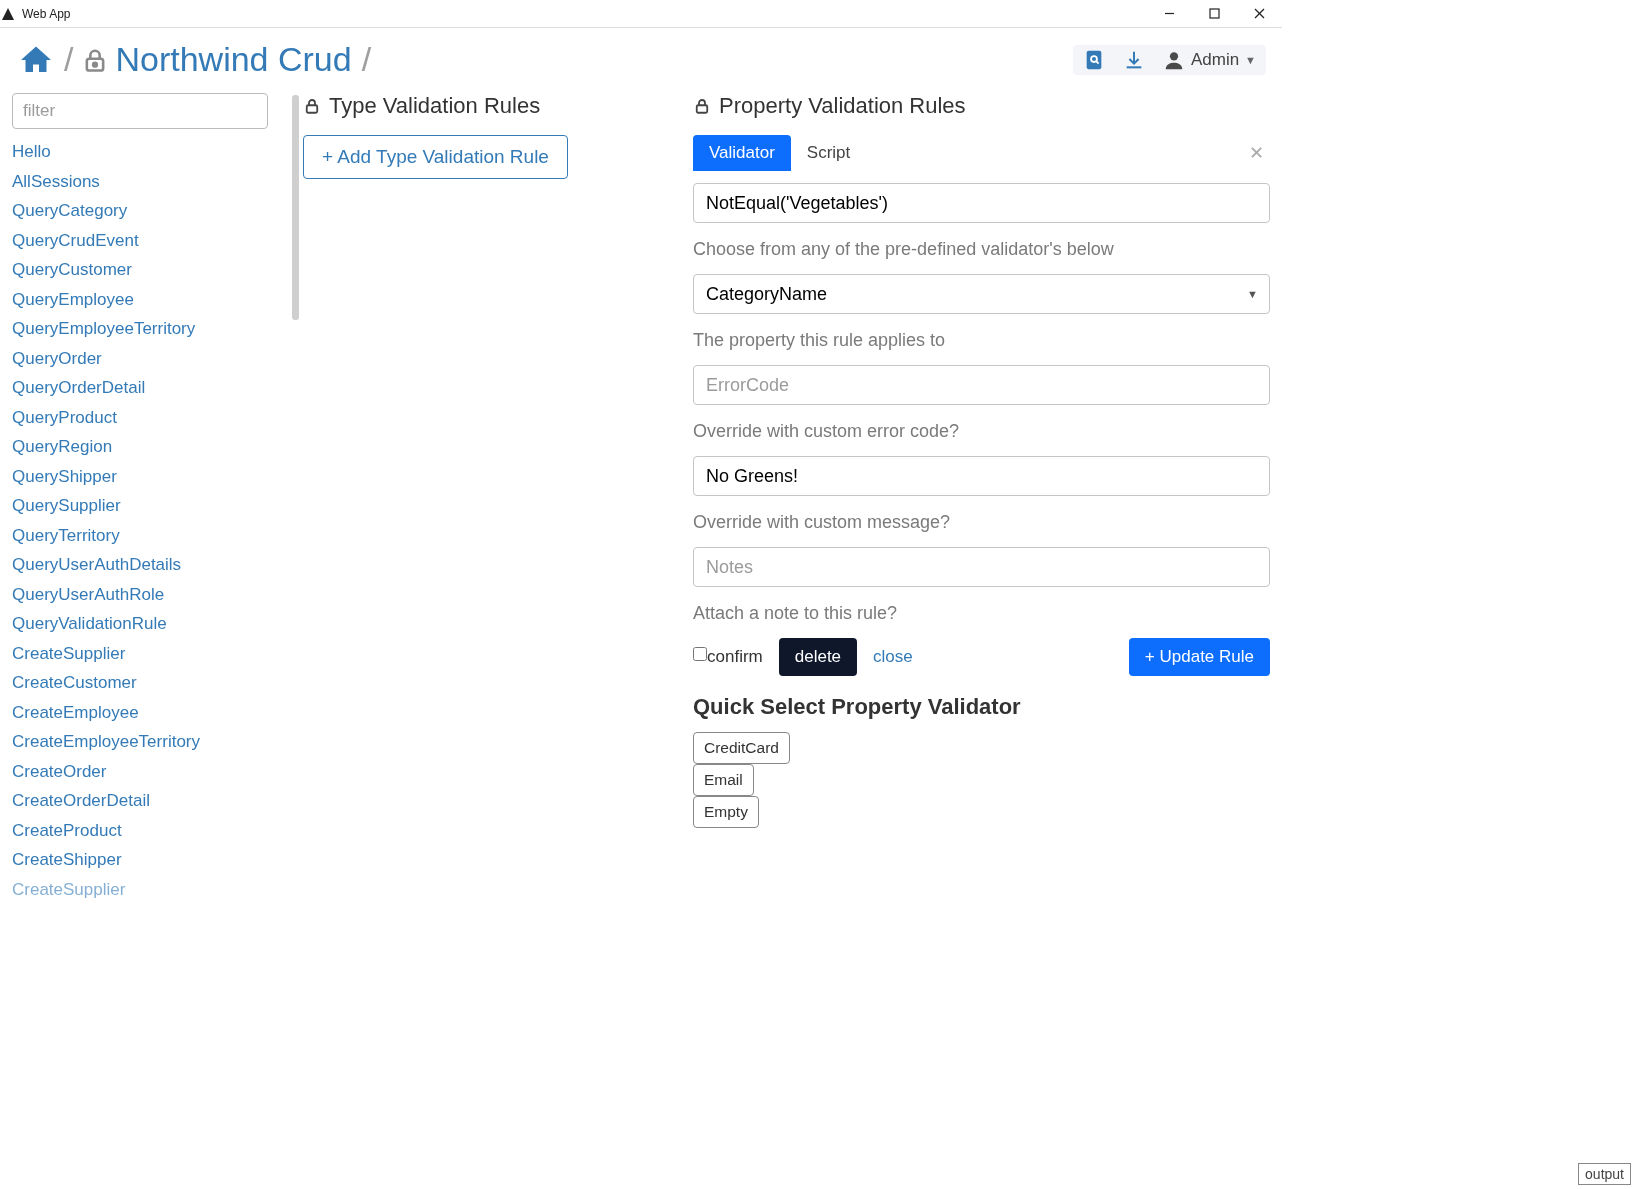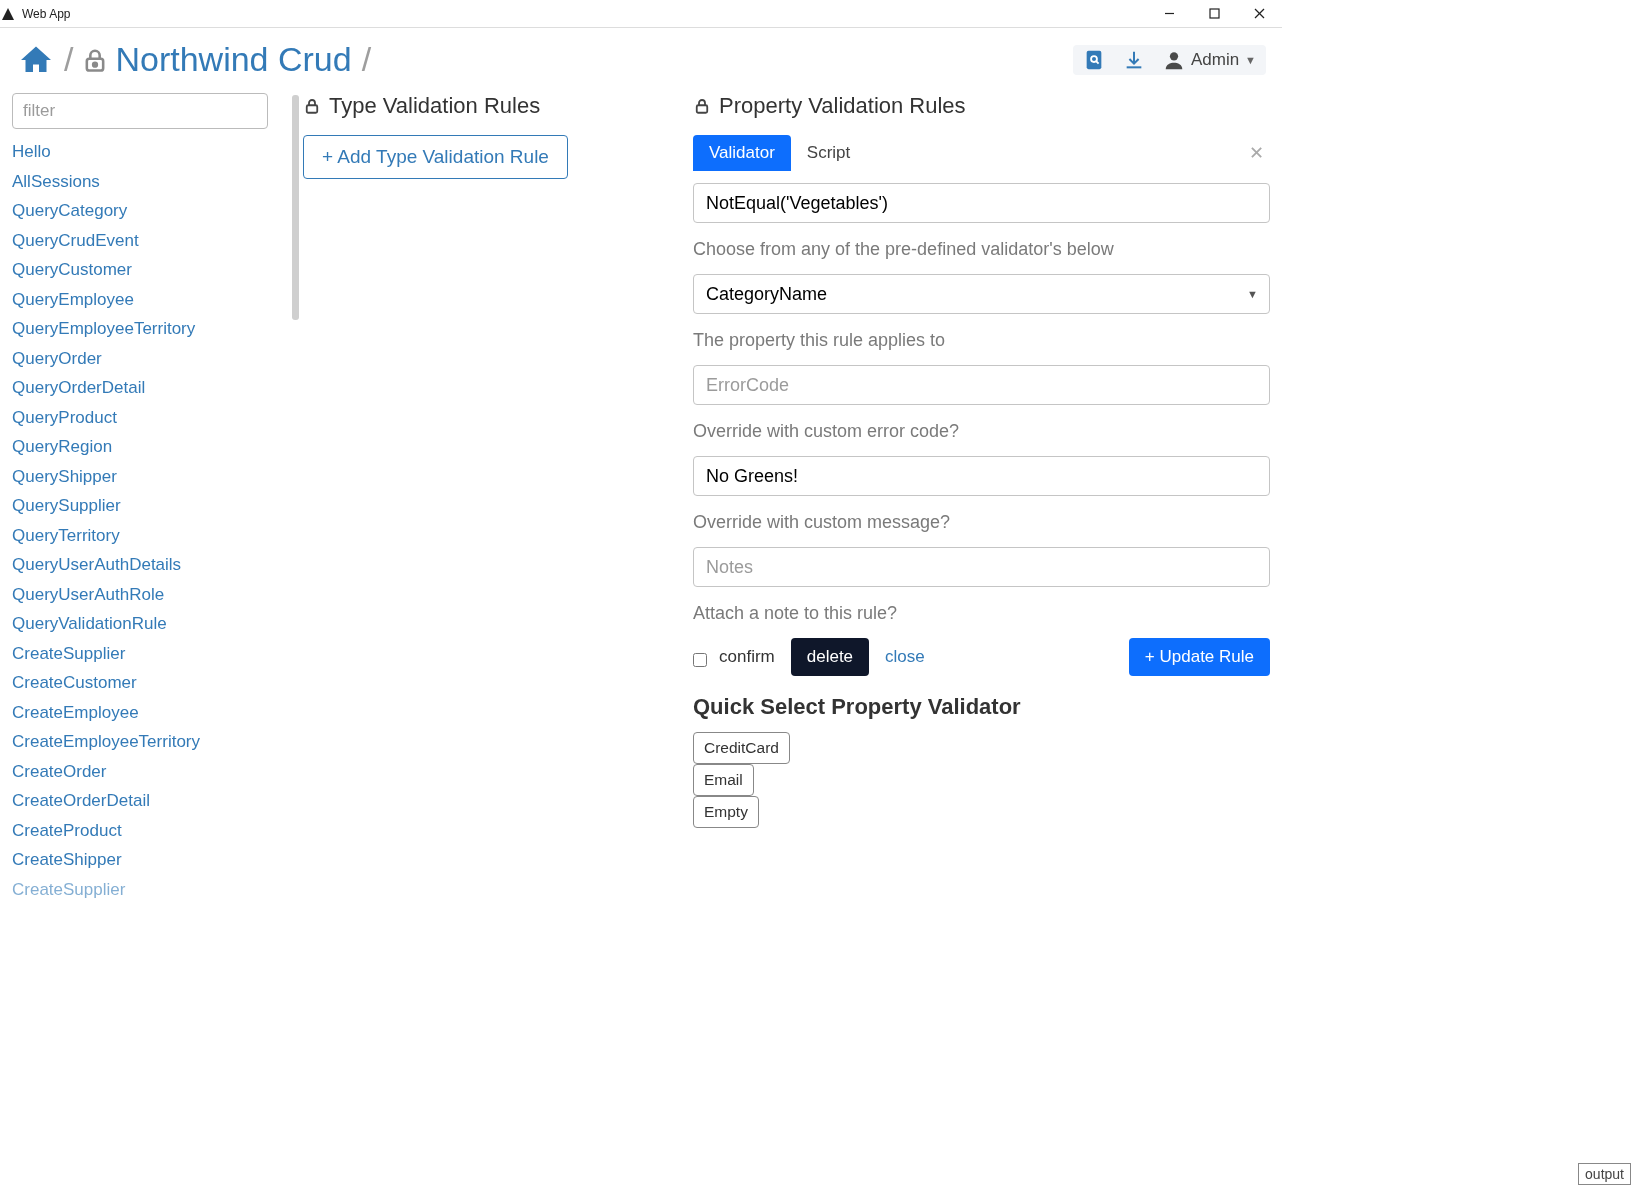--- a/index.html
+++ b/index.html
@@ -97,21 +97,21 @@
 }
 .field::placeholder { color:#9b9b9b; }
 .help { font-size:18px; color:#7a7a7a; margin:16px 0 14px 0; }
 .select-wrap { position:relative; }
 .select-caret {
   position:absolute; right:12px; top:50%; transform:translateY(-50%);
   font-size:11px; color:#555; pointer-events:none;
 }
 
 .actions { display:flex; align-items:center; gap:16px; margin-top:4px; margin-bottom:18px; }
-.chk { display:flex; align-items:flex-end; gap:12px; font-size:17px; color:#333; }
+.chk { display:flex; align-items:flex-start; gap:0; font-size:17px; color:#333; }
 .chk input { width:14px; height:14px; }
 .btn { border:none; border-radius:4px; padding:9px 16px; font-size:17px; cursor:pointer; }
 .btn-red { background:#0f172a; color:#fff; }
 .btn-blue { background:#0d6efd; color:#fff; }
 .link { color:#337ab7; font-size:17px; cursor:pointer; }
 
 .quick-title { font-size:22px; font-weight:600; margin-bottom:12px; }
 .chip {
   display:inline-block; border:1px solid #888; border-radius:4px;
   padding:6px 10px; font-size:15.5px; color:#333; margin-bottom:0; cursor:pointer;

